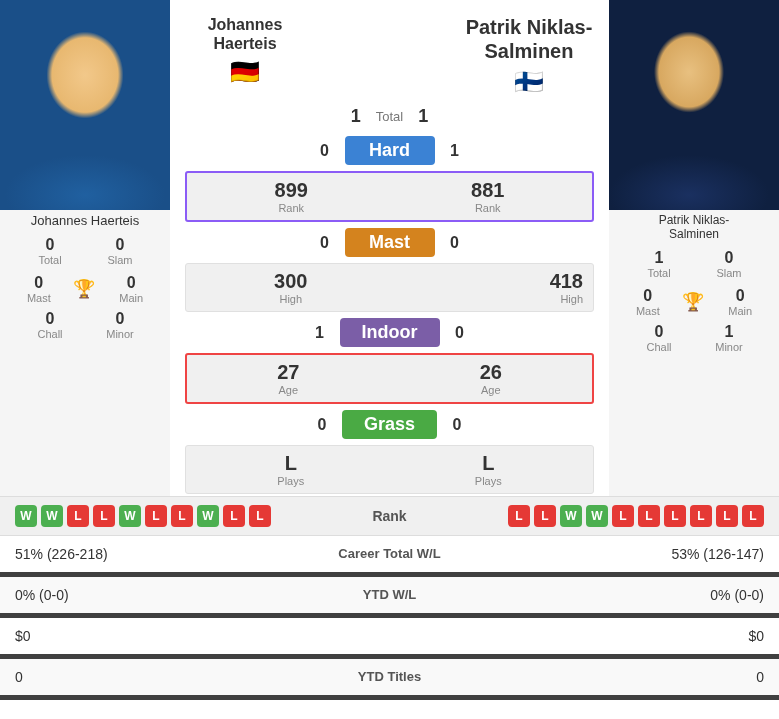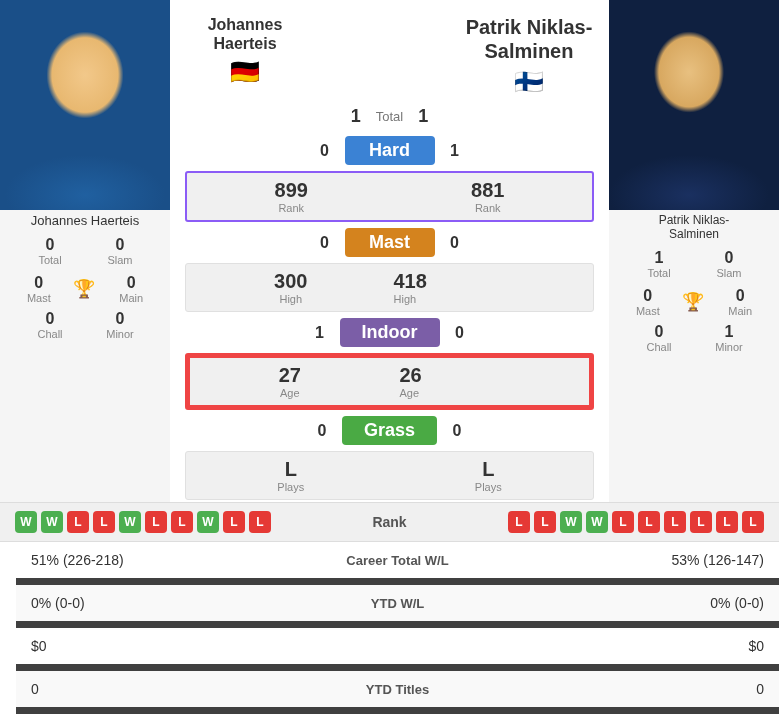--- a/index.html
+++ b/index.html
@@ -16,21 +16,21 @@
     .form-section { background: #f0f0f0; padding: 8px 15px; display: flex; align-items: center; border-top: 1px solid #ddd; border-bottom: 1px solid #ddd; }
     .form-left { flex: 1; display: flex; gap: 4px; flex-wrap: nowrap; }
     .form-center { width: 120px; text-align: center; font-size: 14px; font-weight: bold; color: #555; flex-shrink: 0; }
     .form-right { flex: 1; display: flex; gap: 4px; flex-wrap: nowrap; justify-content: flex-end; }
 
     .form-badge { width: 22px; height: 22px; border-radius: 4px; display: flex; align-items: center; justify-content: center; font-size: 12px; font-weight: bold; color: #fff; flex-shrink: 0; }
     .form-w { background: #4CAF50; }
     .form-l { background: #e53935; }
 
     
-    .stats-row { display: flex; align-items: center; background: #fff; padding: 10px 15px; border-bottom: 7px solid #404040; margin-left: 16px; }
+    .stats-row { display: flex; align-items: flex-start; background: #fff; padding: 10px 15px; border-bottom: 5px solid #404040; }
     .stats-row:nth-child(even) { background: #f9f9f9; }
     .stats-left { flex: 1; text-align: left; font-size: 14px; }
     .stats-center { width: 160px; text-align: center; font-size: 13px; font-weight: bold; color: #555; flex-shrink: 0; }
     .stats-right { flex: 1; text-align: right; font-size: 14px; }
 
     .player-label { font-size: 13px; text-align: center; padding: 3px 0; color: #333; }
 
     .top-area { display: flex; padding: 0; }
 
     .left-col { display: flex; flex-direction: column; align-items: center; width: 170px; background: #f5f5f5; }
@@ -147,38 +147,38 @@
         <span style="font-size:16px; font-weight:bold; width:20px; text-align:center;">0</span>
         <div class="surface-btn surface-clay">Mast</div>
         <span style="font-size:16px; font-weight:bold; width:20px; text-align:center;">0</span>
       </div>
 
       <div style="background:#f0f0f0; border:1px solid #e0e0e0; margin: 2px 15px; border-radius:3px; display:flex; padding:6px 10px; gap:8px; align-items:center; justify-content:center;">
         <div style="text-align:center; flex:1;">
           <div style="font-size:20px; font-weight:bold;">300</div>
           <div style="font-size:11px; color:#888;">High</div>
         </div>
-        <div style="text-align:left; flex:1;">
+        <div style="text-align:right; flex:1;">
           <div style="font-size:20px; font-weight:bold;">418</div>
           <div style="font-size:11px; color:#888;">High</div>
         </div>
       </div>
 
       <div style="display:flex; align-items:center; justify-content:center; gap:10px; padding: 4px 10px;">
         <span style="font-size:16px; font-weight:bold; width:20px; text-align:center;">1</span>
         <div class="surface-btn surface-indoor">Indoor</div>
         <span style="font-size:16px; font-weight:bold; width:20px; text-align:center;">0</span>
       </div>
 
-      <div style="background:#f0f0f0; border:5px solid #ef4444; margin: 2px 15px; border-radius:3px; display:flex; padding:6px 10px; gap:20px; align-items:center; justify-content:center;">
+      <div style="background:#f0f0f0; border:2px solid #ef4444; margin: 2px 15px; border-radius:3px; display:flex; padding:6px 10px; gap:20px; align-items:center; justify-content:center;">
         <div style="text-align:center; flex:1;">
           <div style="font-size:20px; font-weight:bold;">27</div>
           <div style="font-size:11px; color:#888;">Age</div>
         </div>
-        <div style="text-align:left; flex:1;">
+        <div style="text-align:center; flex:1;">
           <div style="font-size:20px; font-weight:bold;">26</div>
           <div style="font-size:11px; color:#888;">Age</div>
         </div>
       </div>
 
       <div style="display:flex; align-items:center; justify-content:center; gap:10px; padding: 4px 10px;">
         <span style="font-size:16px; font-weight:bold; width:20px; text-align:center;">0</span>
         <div class="surface-btn surface-grass">Grass</div>
         <span style="font-size:16px; font-weight:bold; width:20px; text-align:center;">0</span>
       </div>

